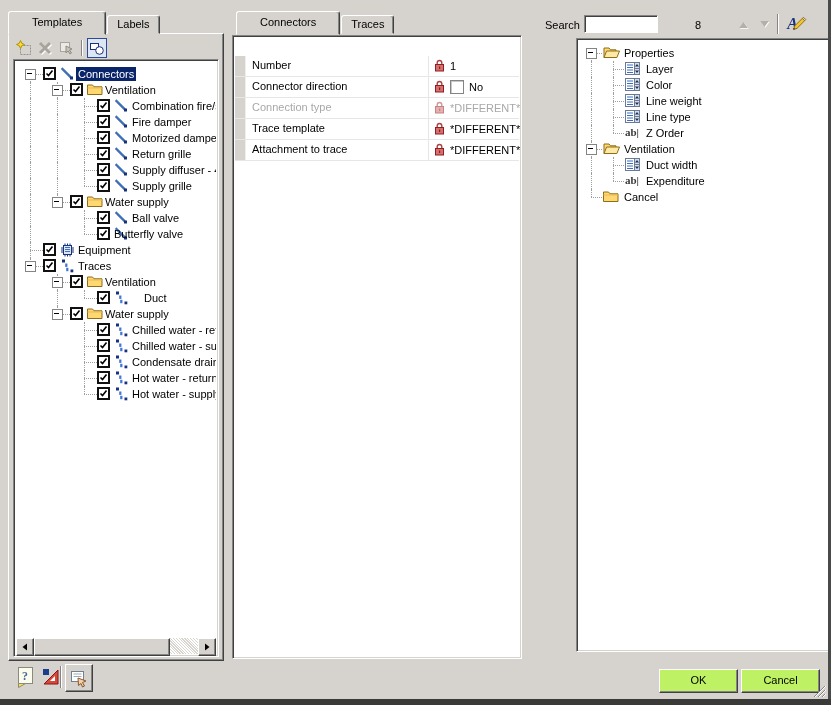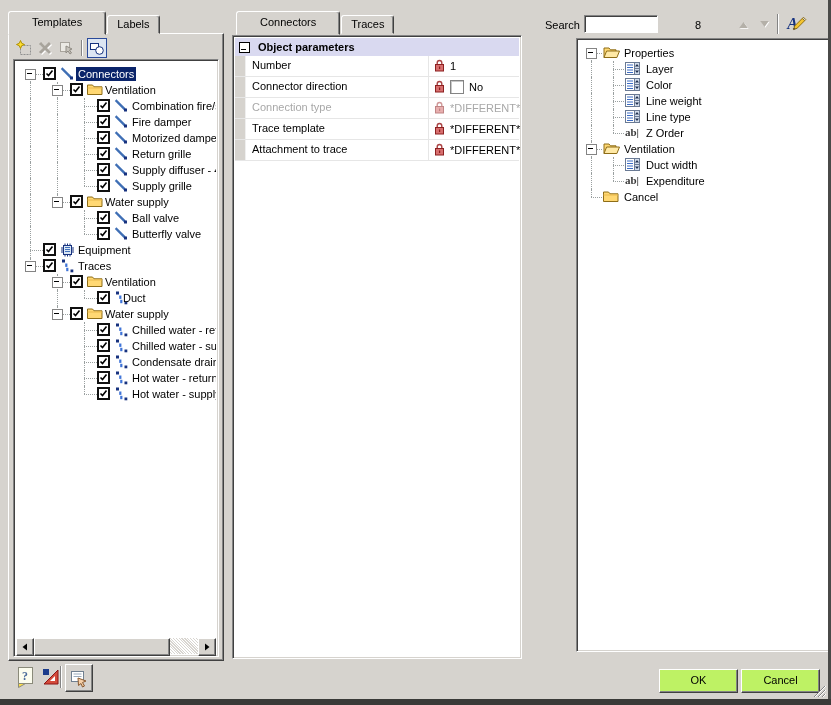--- a/index.html
+++ b/index.html
@@ -337,21 +337,21 @@
             <svg width="9" height="9" viewBox="0 0 9 9">
               <path d="M1.5 4.5 L3.5 6.5 L7.5 1.5" stroke="#000" stroke-width="1.6" fill="none"></path>
             </svg>
           </div>
           <span class="ticon" style="left: 98px;">
             <svg width="15" height="14" viewBox="0 0 15 14">
               <line x1="2.5" y1="2" x2="10" y2="9.5" stroke="#3f6fb5" stroke-width="2.4" stroke-linecap="square"></line>
               <rect x="10" y="9.5" width="3" height="3" fill="#17327f"></rect>
             </svg>
           </span>
-          <span class="tlabel" style="left: 114px;">Butterfly valve</span>
+          <span class="tlabel" style="left: 96px;">Butterfly valve</span>
         </div>
         <div class="trow">
           <div class="guide" style="left: 14px; top: 0px; height: 8px;"></div>
           <div class="guide" style="left: 14px; top: 8px; height: 8px;"></div>
           <div class="hstub" style="left: 14px; width: 13px;"></div>
           <div class="cb" style="left: 27px;">
             <svg width="9" height="9" viewBox="0 0 9 9">
               <path d="M1.5 4.5 L3.5 6.5 L7.5 1.5" stroke="#000" stroke-width="1.6" fill="none"></path>
             </svg>
           </div>
@@ -434,21 +434,21 @@
             </svg>
           </div>
           <span class="ticon" style="left: 98px;">
             <svg width="15" height="14" viewBox="0 0 15 14">
               <rect x="2" y="0.5" width="3" height="3" fill="#17327f"></rect>
               <rect x="5.2" y="4.5" width="2.2" height="3.4" fill="#3f74d8"></rect>
               <rect x="6.2" y="8.8" width="2.2" height="3.4" fill="#3f74d8"></rect>
               <rect x="10.5" y="10.5" width="2.8" height="2.8" fill="#17327f"></rect>
             </svg>
           </span>
-          <span class="tlabel" style="left: 105px;">Duct</span>
+          <span class="tlabel" style="left: 126px;">Duct</span>
         </div>
         <div class="trow">
           <div class="guide" style="left: 41px; top: 0px; height: 8px;"></div>
           <div class="hstub" style="left: 41px; width: 13px;"></div>
           <div class="exp" style="left: 36px;">
             <svg width="7" height="7" viewBox="0 0 7 7">
               <line x1="1" y1="3.5" x2="6" y2="3.5" stroke="#000"></line>
             </svg>
           </div>
           <div class="cb" style="left: 54px;">
@@ -574,28 +574,20 @@
       </div>
     </div>
   </div>
 </div>
 
 <div class="tabstrip" id="centerTabs">
     <div class="tab active"><span>Connectors</span></div>
     <div class="tab"><span>Traces</span></div>
   </div>
 <div id="propBox" class="sunken">
-  <div class="prophdr">
-    <div class="collapsebox">
-      <svg width="7" height="7" viewBox="0 0 7 7">
-          <line x1="1" y1="3.5" x2="6" y2="3.5" stroke="#000"></line>
-        </svg>
-    </div>
-    <span class="ptitle">Object parameters</span>
-  </div>
   <div id="propRows">
       <div class="prow">
         <div class="pgutter"></div>
         <span class="plabel">Number</span>
         <div class="pval">
           <span><svg class="locksvg" width="11" height="13" viewBox="0 0 11 13">
               <path d="M3.2 6 V3.8 a2.3 2.3 0 0 1 4.6 0 V6" fill="none" stroke="#aa4444" stroke-width="1.4"></path>
               <rect x="1.5" y="5.5" width="8" height="6.5" fill="#d76f6f" stroke="#8c2020"></rect>
               <rect x="5" y="7.5" width="1.2" height="2.5" fill="#8c2020"></rect>
             </svg></span>

